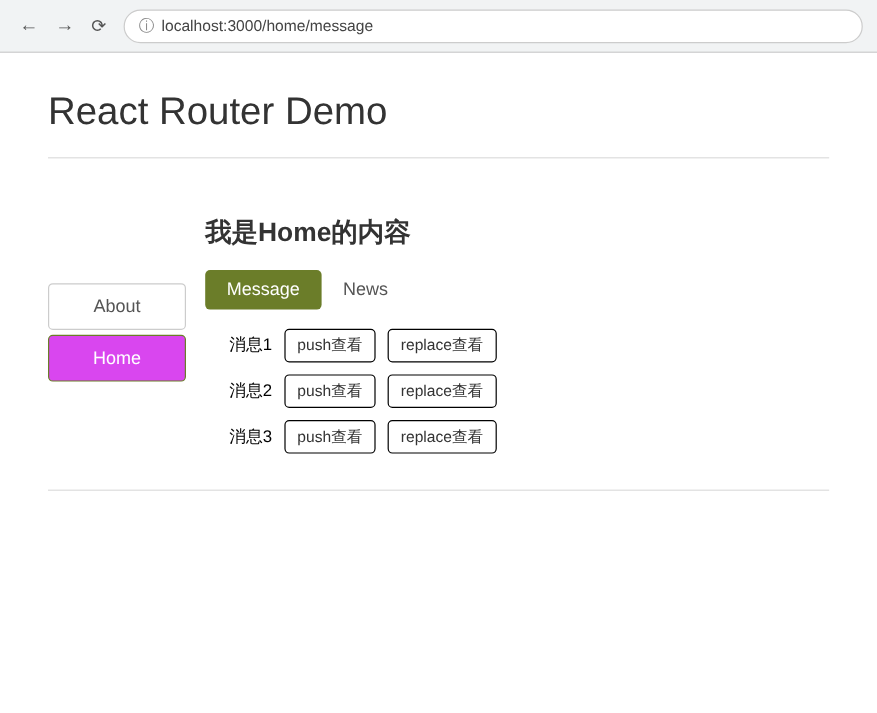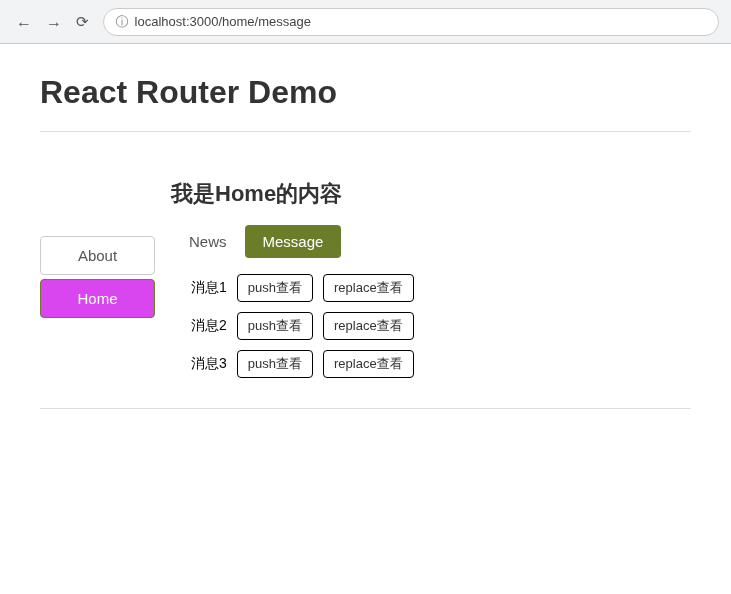--- a/index.html
+++ b/index.html
@@ -60,21 +60,21 @@
       font-size: 13px;
     }
 
     
     .page-content {
       padding: 30px 40px;
     }
 
     .page-title {
       font-size: 32px;
-      font-weight: 700;
+      font-weight: 400;
       color: #333;
       margin-bottom: 20px;
     }
 
     .divider {
       border: none;
       border-top: 1px solid #ddd;
       margin-bottom: 20px;
     }
 
@@ -211,22 +211,22 @@
 
     <nav class="left-nav">
       <a class="nav-item inactive">About</a>
       <a class="nav-item active">Home</a>
     </nav>
 
     <div class="right-content">
       <h2 class="home-title">我是Home的内容</h2>
 
       <div class="sub-nav">
+        <a class="sub-nav-item active">Message</a>
         <a class="sub-nav-item">News</a>
-        <a class="sub-nav-item active">Message</a>
       </div>
 
       <ul class="messages-list">
         <li class="message-row">
           <a class="message-link">消息1</a>
           <button class="action-btn">push查看</button>
           <button class="action-btn">replace查看</button>
         </li>
         <li class="message-row">
           <a class="message-link">消息2</a>

